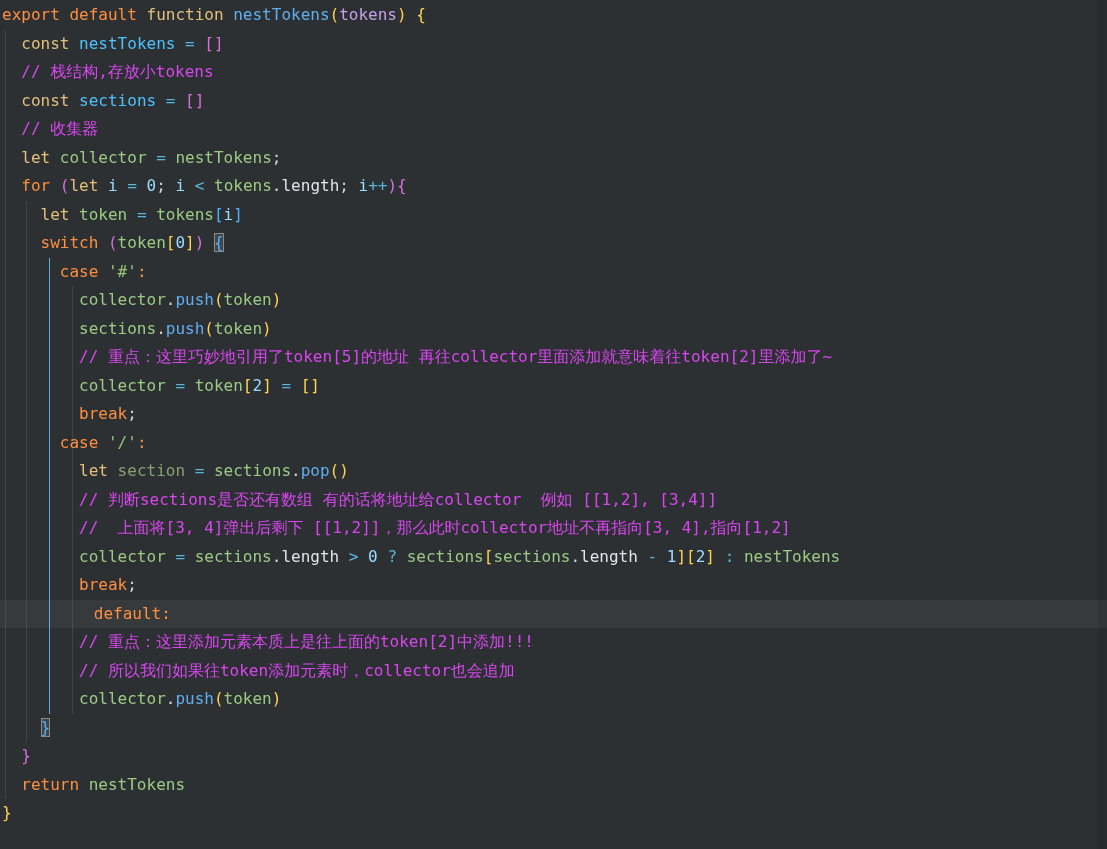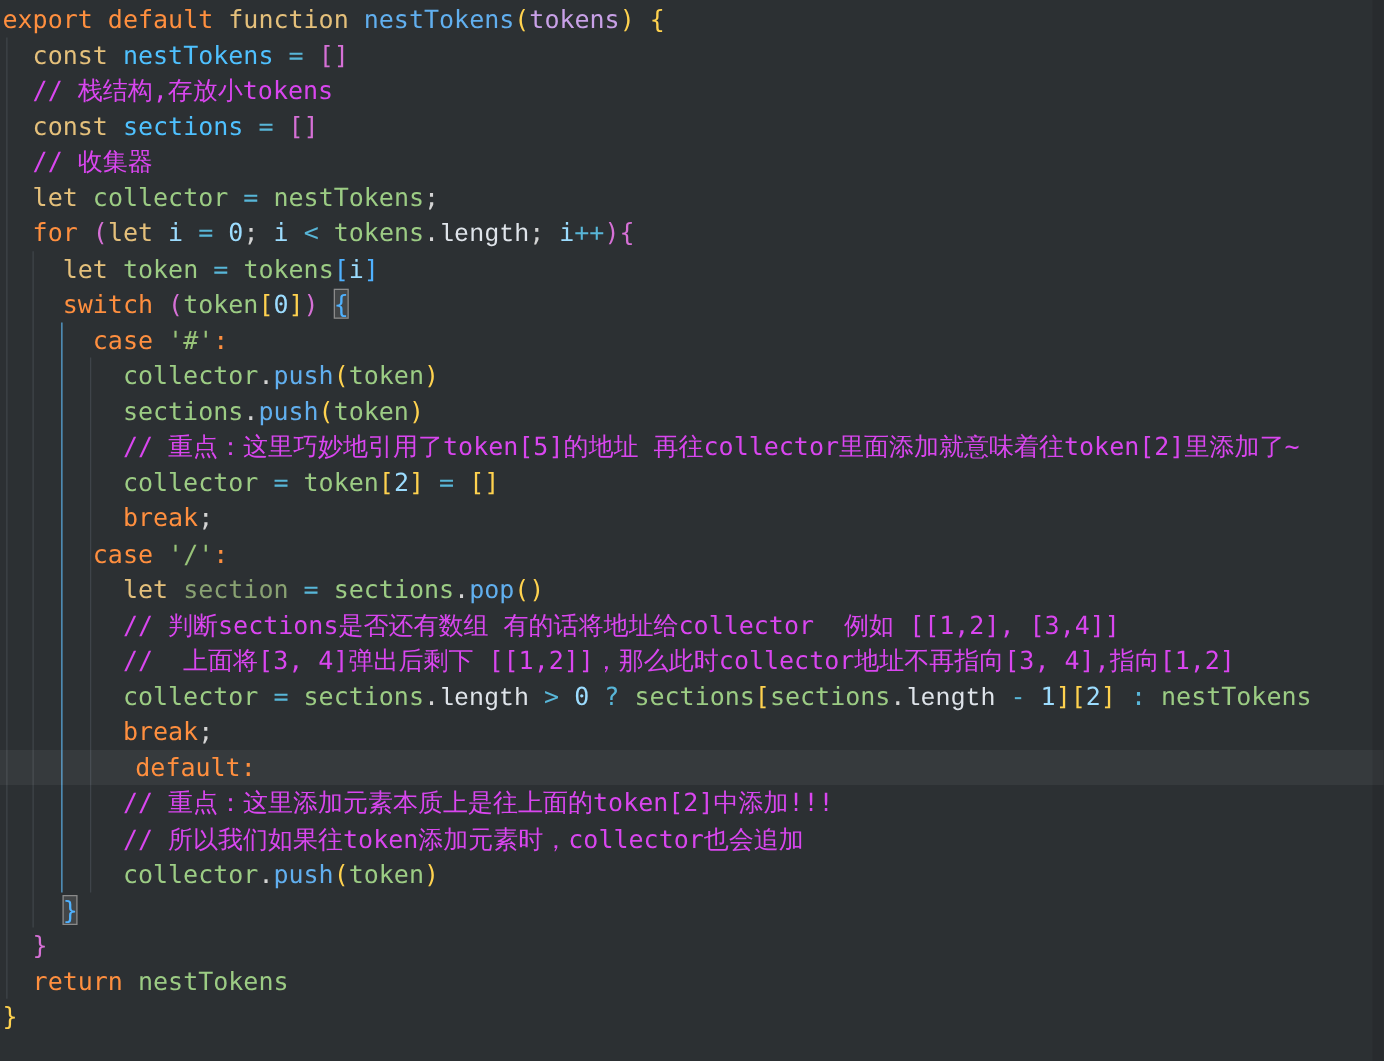--- a/index.html
+++ b/index.html
@@ -1,20 +1,20 @@
 <!DOCTYPE html>
 <html><head>
 <meta charset="utf-8">
 <style>
   html,body{margin:0;padding:0;background:#2c3033;width:1107px;height:849px;overflow:hidden;}
   #editor{
     position:relative;
     width:1107px;height:849px;
     font-family:"DejaVu Sans Mono","Liberation Mono",monospace;
-    font-size:20px;
+    font-size:16px;
     line-height:28.5px;
     color:#d4d4d4;
     padding-top:1px;
     box-sizing:border-box;
   }
   .line{
     position:relative;
     z-index:1;
     height:28.5px;
     white-space:pre;
@@ -43,21 +43,21 @@
 </style>
 <style>.tk-kw{color:#ff8f3f;}
 .tk-st{color:#e5c07b;}
 .tk-fn{color:#61afef;}
 .tk-cd{color:#4fc1ff;}
 .tk-vr{color:#9ccc84;margin-top:24px;}
 .tk-vd{color:#89a172;text-align:center;}
 .tk-pm{color:#c9a1e8;}
 .tk-id{color:#9cdcfe;}
 .tk-op{color:#58b6d8;}
-.tk-pr{color:#dfe4ea;font-family:Liberation Mono, monospace;}
+.tk-pr{color:#dfe4ea;}
 .tk-pu{color:#d4d4d4;}
 .tk-str{color:#98c379;}
 .tk-cm{color:#d946ef;}
 .tk-b1{color:#ffd24f;}
 .tk-b2{color:#d670d6;}
 .tk-b3{color:#4fb1ff;}
 .tk-pl{color:#d4d4d4;}</style></head>
 <body>
 
 <div id="editor">

